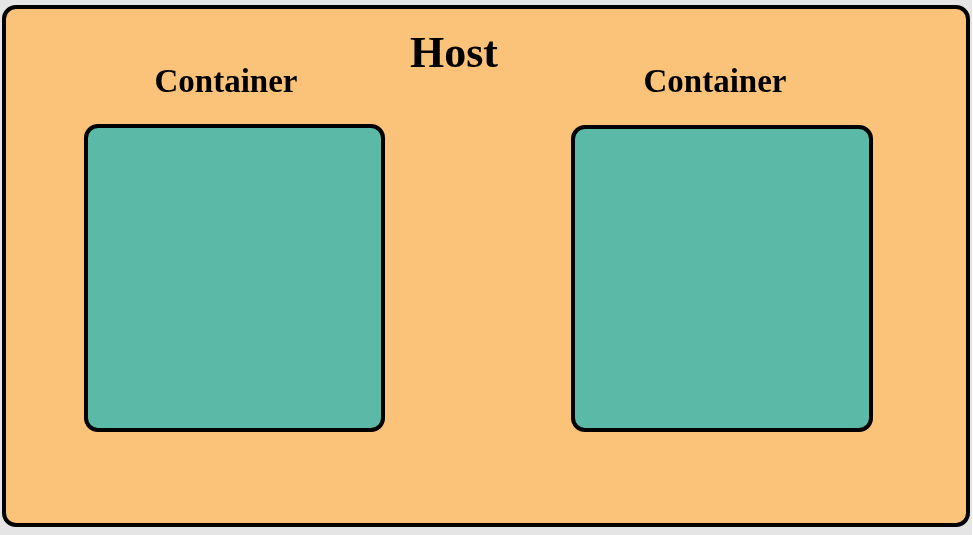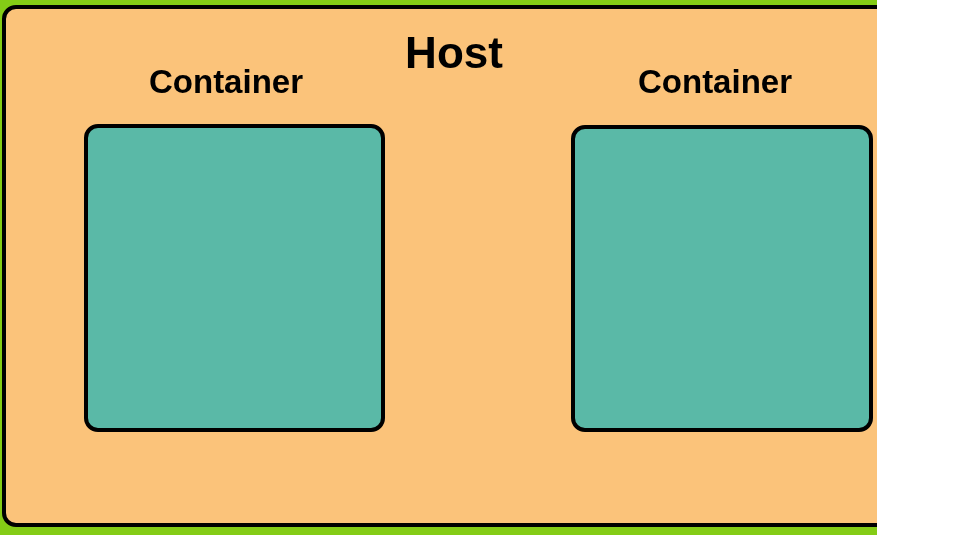--- a/index.html
+++ b/index.html
@@ -6,24 +6,25 @@
   html, body {
     margin: 0;
     padding: 0;
     background: #ffffff;
   }
   body {
     font-family: "Liberation Sans", sans-serif;
   }
   #canvas {
     position: relative;
-    width: 877px;
+    width: 972px;
     height: 535px;
-    background: #84cc16;
+    background: #e5e5e5;
     overflow: hidden;
+    font-family: Liberation Serif, serif;
   }
 
   
   .host-box {
     position: absolute;
     left: 2px;
     top: 5px;
     width: 968px;
     height: 522px;
     box-sizing: border-box;

